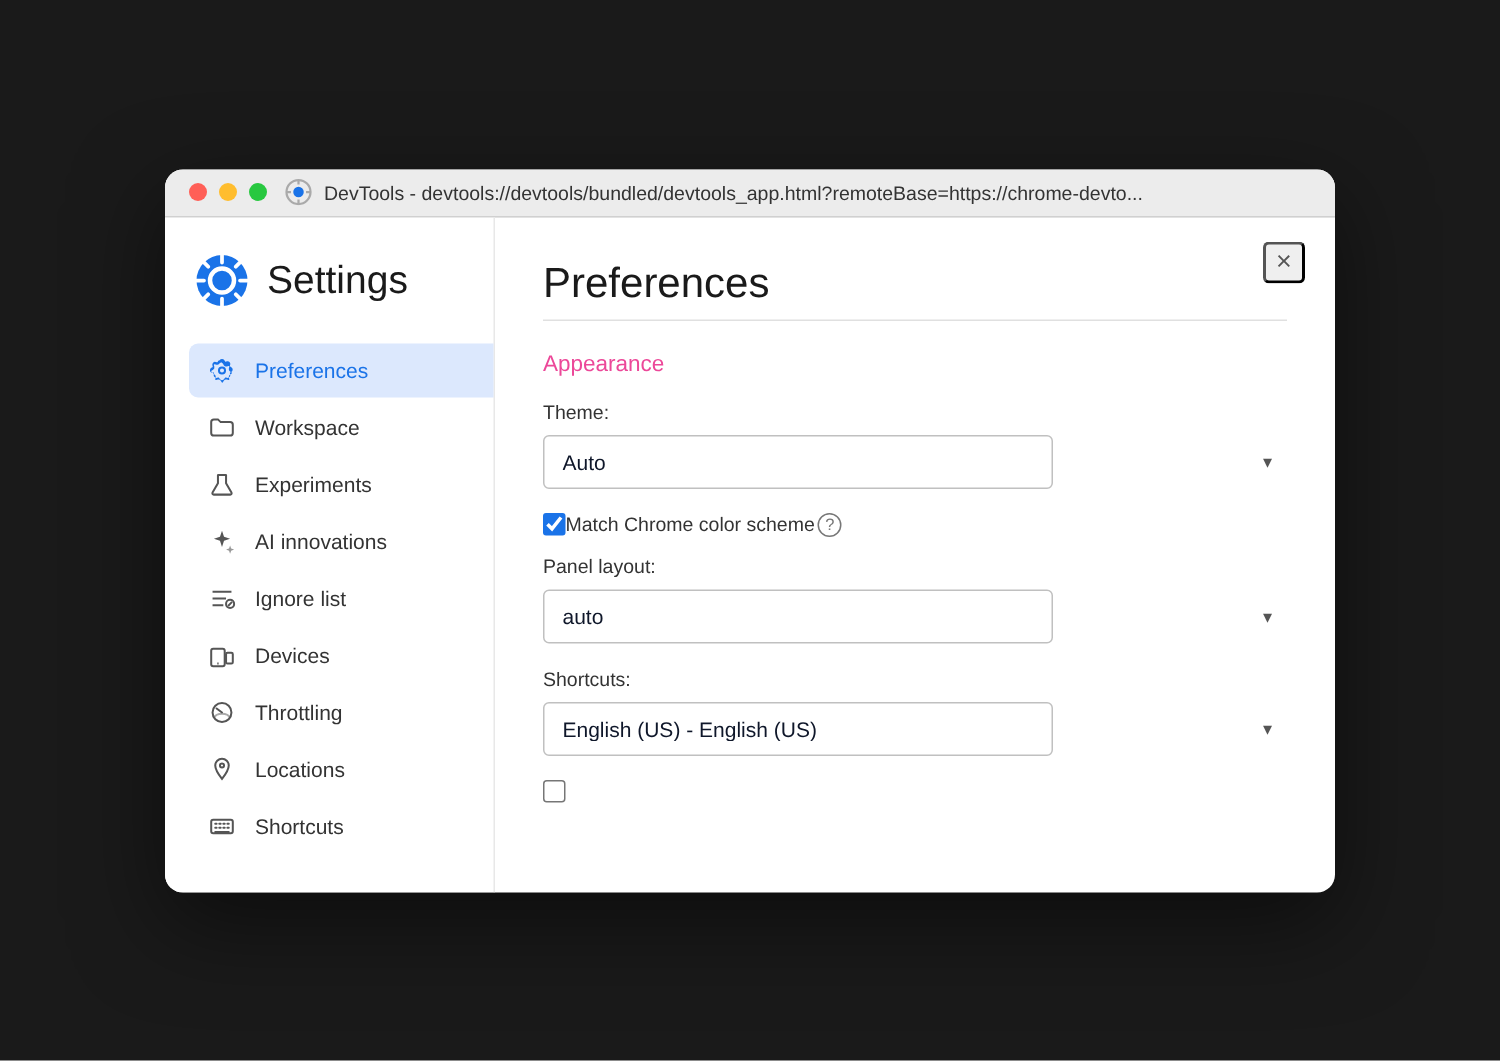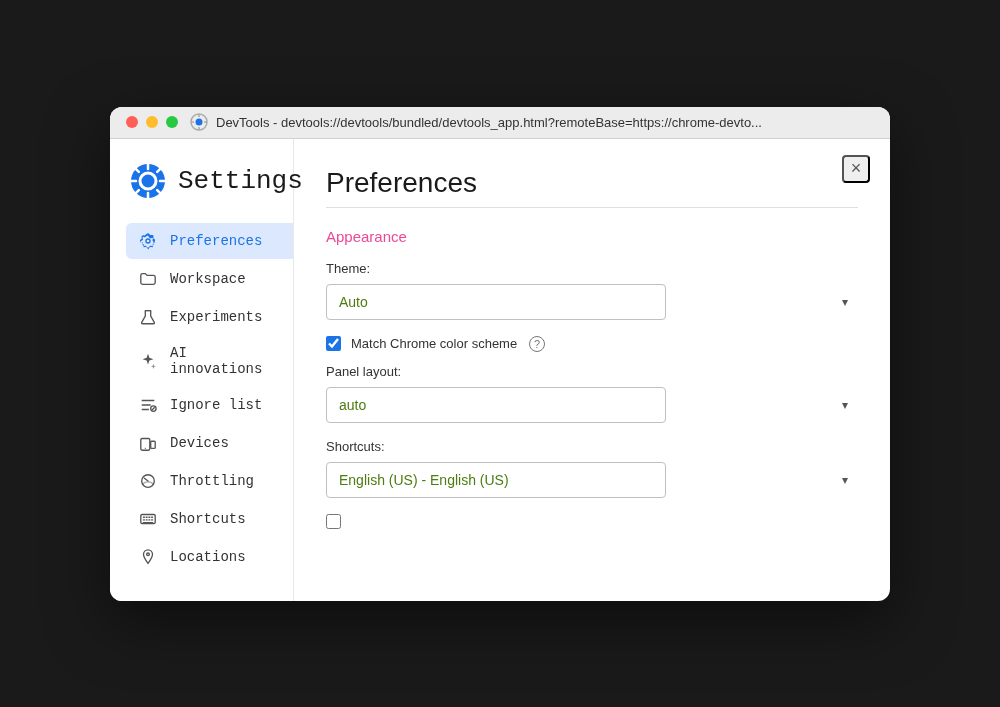--- a/index.html
+++ b/index.html
@@ -53,26 +53,25 @@
       font-size: 13px;
       color: #333;
       font-weight: 400;
     }
     .main-content {
       display: flex;
       flex: 1;
       overflow: hidden;
     }
     .sidebar {
-      width: 184px;
+      width: 220px;
       background: #fff;
       padding: 24px 0 24px 16px;
       border-right: 1px solid #e8e8e8;
       flex-shrink: 0;
-      font-family: Liberation Mono, monospace;
     }
     .settings-header {
       display: flex;
       align-items: center;
       gap: 12px;
       margin-bottom: 24px;
       padding-left: 4px;
     }
     .settings-icon {
       width: 36px;
@@ -162,40 +161,39 @@
       position: relative;
       margin-bottom: 16px;
     }
     .select-control {
       width: 340px;
       height: 36px;
       border: 1px solid #c0c0c0;
       border-radius: 4px;
       padding: 0 32px 0 12px;
       font-size: 14px;
-      color: #4d7c0f;
+      color: #0f172a;
       background: #fff;
       appearance: none;
       -webkit-appearance: none;
       cursor: pointer;
       outline: none;
     }
     .select-arrow {
       position: absolute;
       right: 10px;
       top: 50%;
       transform: translateY(-50%);
       pointer-events: none;
       color: #555;
       font-size: 12px;
     }
     .checkbox-row {
       display: flex;
       align-items: center;
-      gap: 10px;
       margin-bottom: 12px;
     }
     .checkbox-input {
       width: 15px;
       height: 15px;
       accent-color: #1a73e8;
       cursor: pointer;
     }
     .checkbox-label {
       font-size: 13px;
@@ -316,35 +314,35 @@
             <path d="M10 10L6 7" stroke-linecap="round"></path>
             <path d="M4 14c1-2 3-3 6-3s5 1 6 3" opacity="0.5"></path>
           </svg>
         </span>
         <span class="nav-label">Throttling</span>
       </div>
 
       <div class="nav-item">
         <span class="nav-icon">
           <svg viewBox="0 0 20 20" fill="none" stroke="currentColor" stroke-width="1.5" xmlns="http://www.w3.org/2000/svg" width="18" height="18">
+            <path d="M10 2a5 5 0 00-5 5c0 3.5 5 10 5 10s5-6.5 5-10a5 5 0 00-5-5z"></path>
+            <circle cx="10" cy="7" r="1.5"></circle>
+          </svg>
+        </span>
+        <span class="nav-label">Locations</span>
+      </div>
+
+      <div class="nav-item">
+        <span class="nav-icon">
+          <svg viewBox="0 0 20 20" fill="none" stroke="currentColor" stroke-width="1.5" xmlns="http://www.w3.org/2000/svg" width="18" height="18">
             <rect x="2" y="5" width="16" height="10" rx="1.5"></rect>
             <path d="M5 8h1M8 8h1M11 8h1M14 8h1M5 11h1M8 11h1M11 11h1M14 11h1M5 14h10" stroke-linecap="round"></path>
           </svg>
         </span>
         <span class="nav-label">Shortcuts</span>
-      </div>
-
-      <div class="nav-item">
-        <span class="nav-icon">
-          <svg viewBox="0 0 20 20" fill="none" stroke="currentColor" stroke-width="1.5" xmlns="http://www.w3.org/2000/svg" width="18" height="18">
-            <path d="M10 2a5 5 0 00-5 5c0 3.5 5 10 5 10s5-6.5 5-10a5 5 0 00-5-5z"></path>
-            <circle cx="10" cy="7" r="1.5"></circle>
-          </svg>
-        </span>
-        <span class="nav-label">Locations</span>
       </div>
     </div>
 
     <div class="content-area">
       <button class="close-btn">×</button>
 
       <h1 class="content-title">Preferences</h1>
       <hr class="section-divider">
 
       <div>

